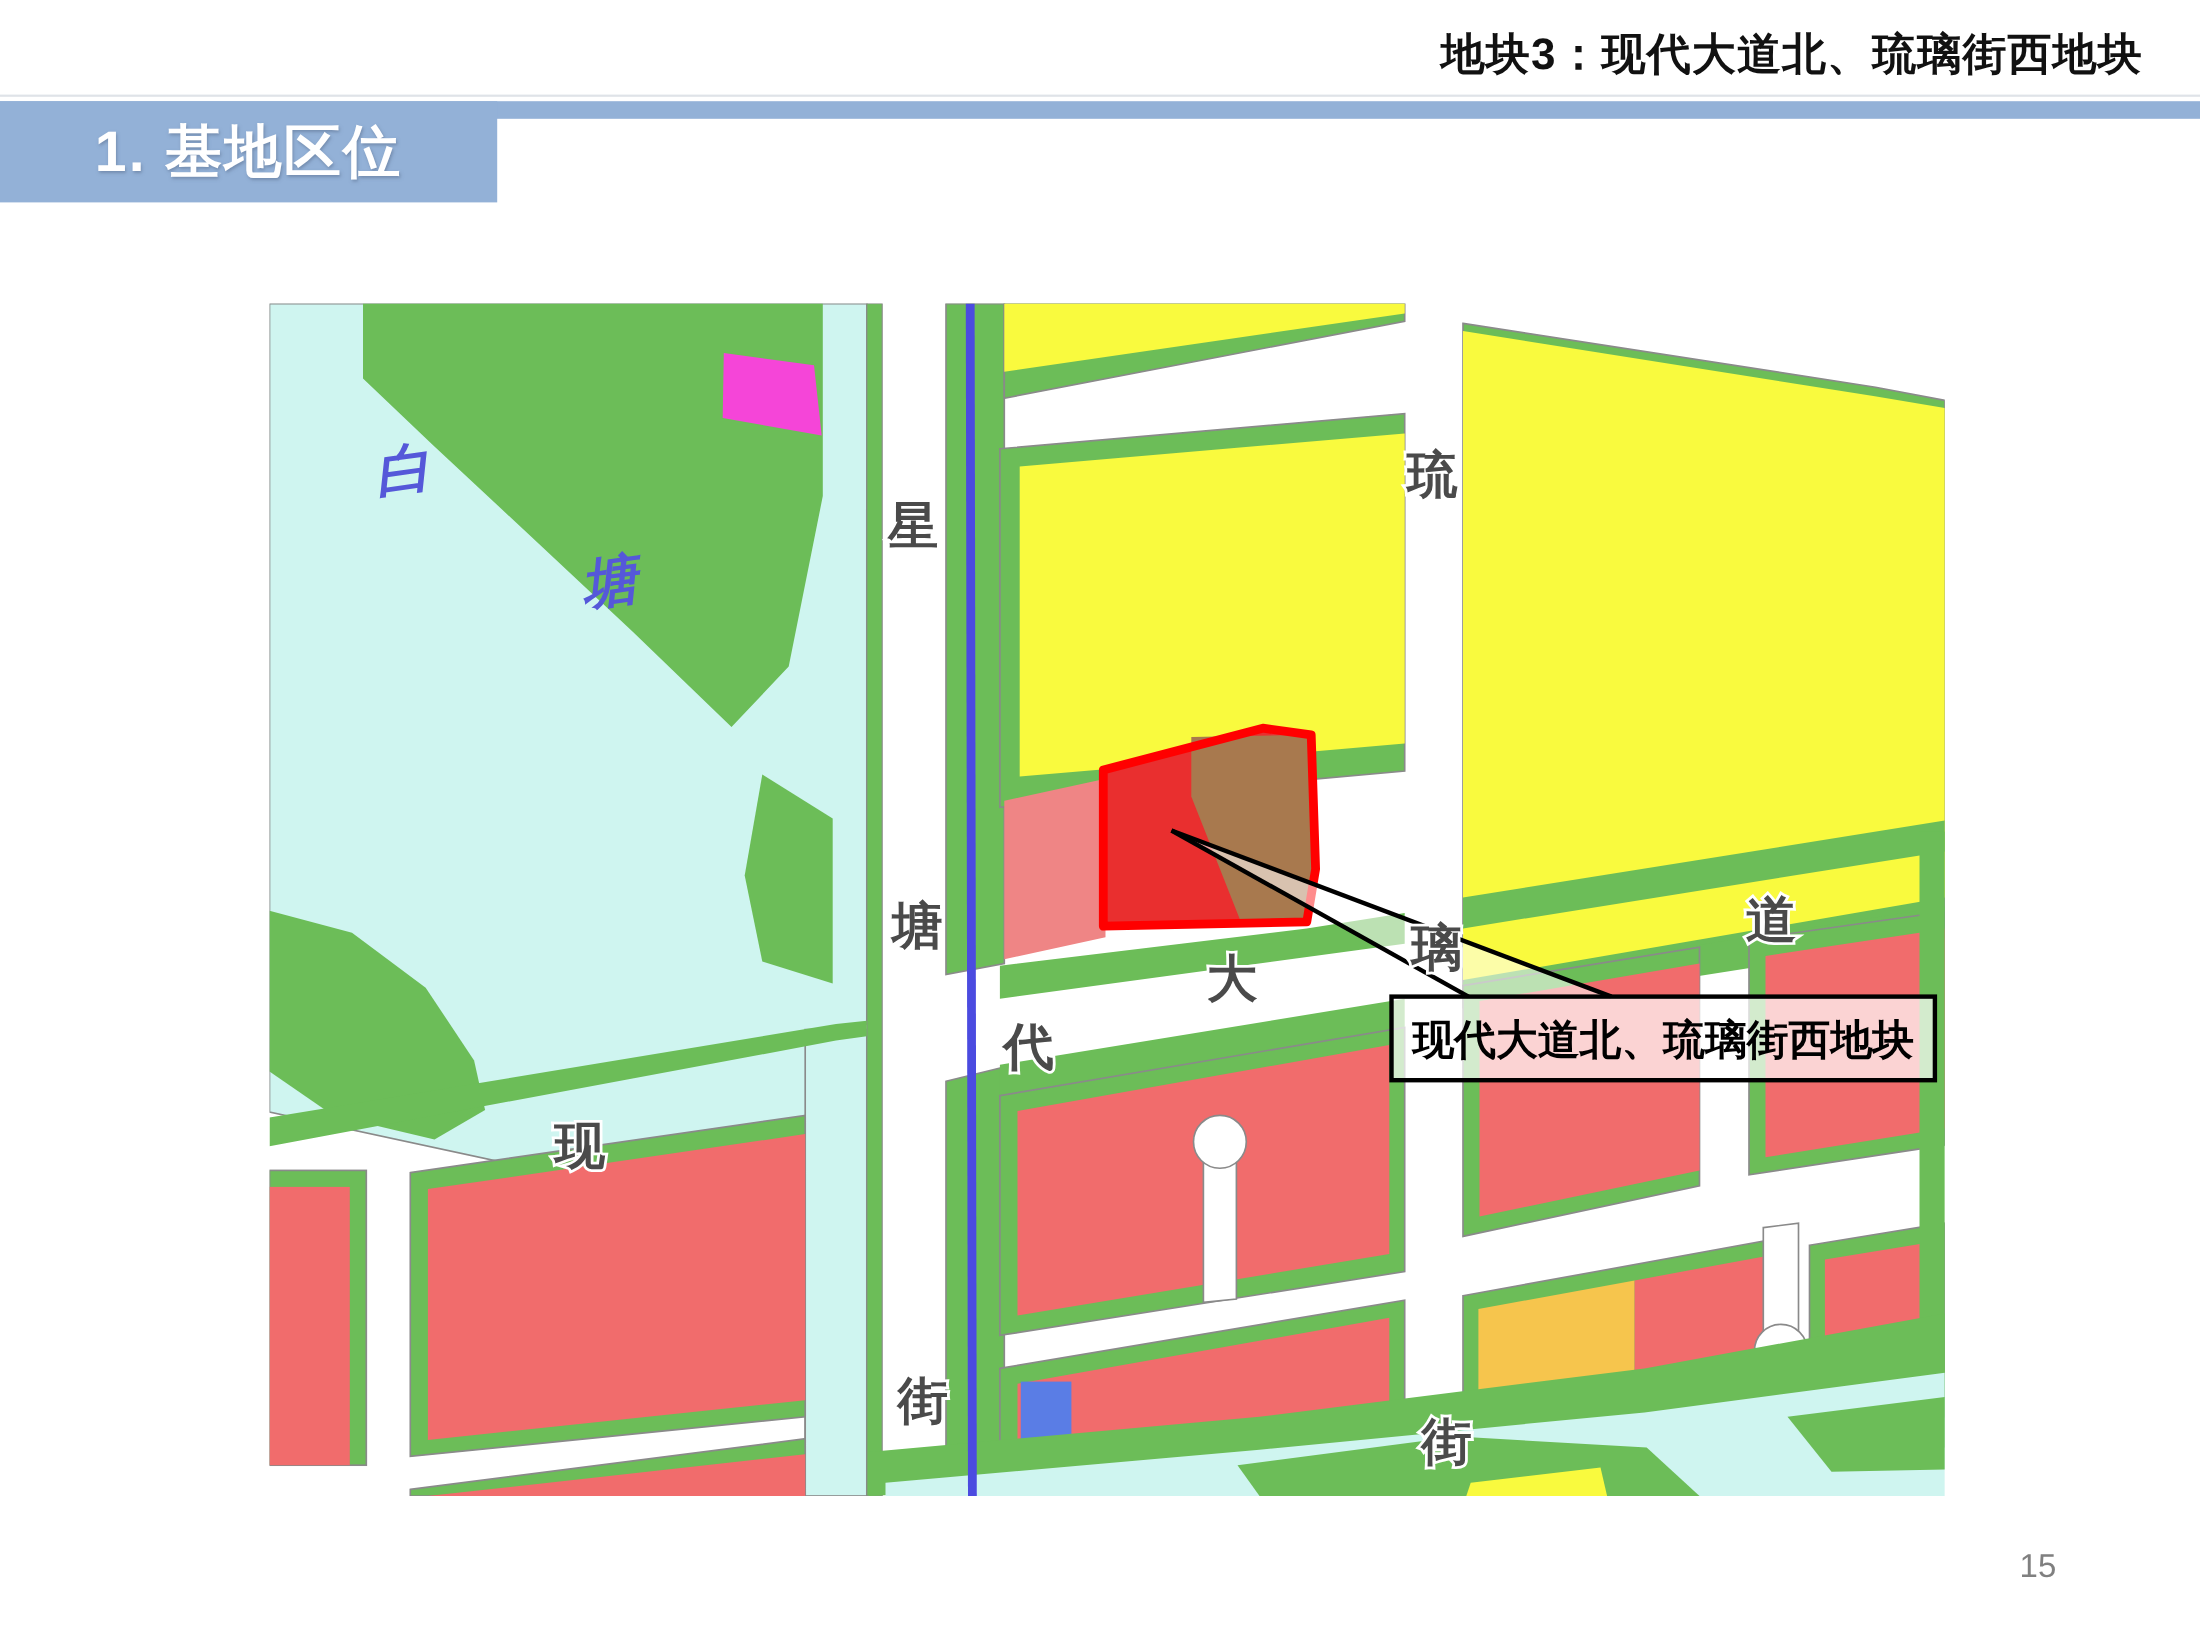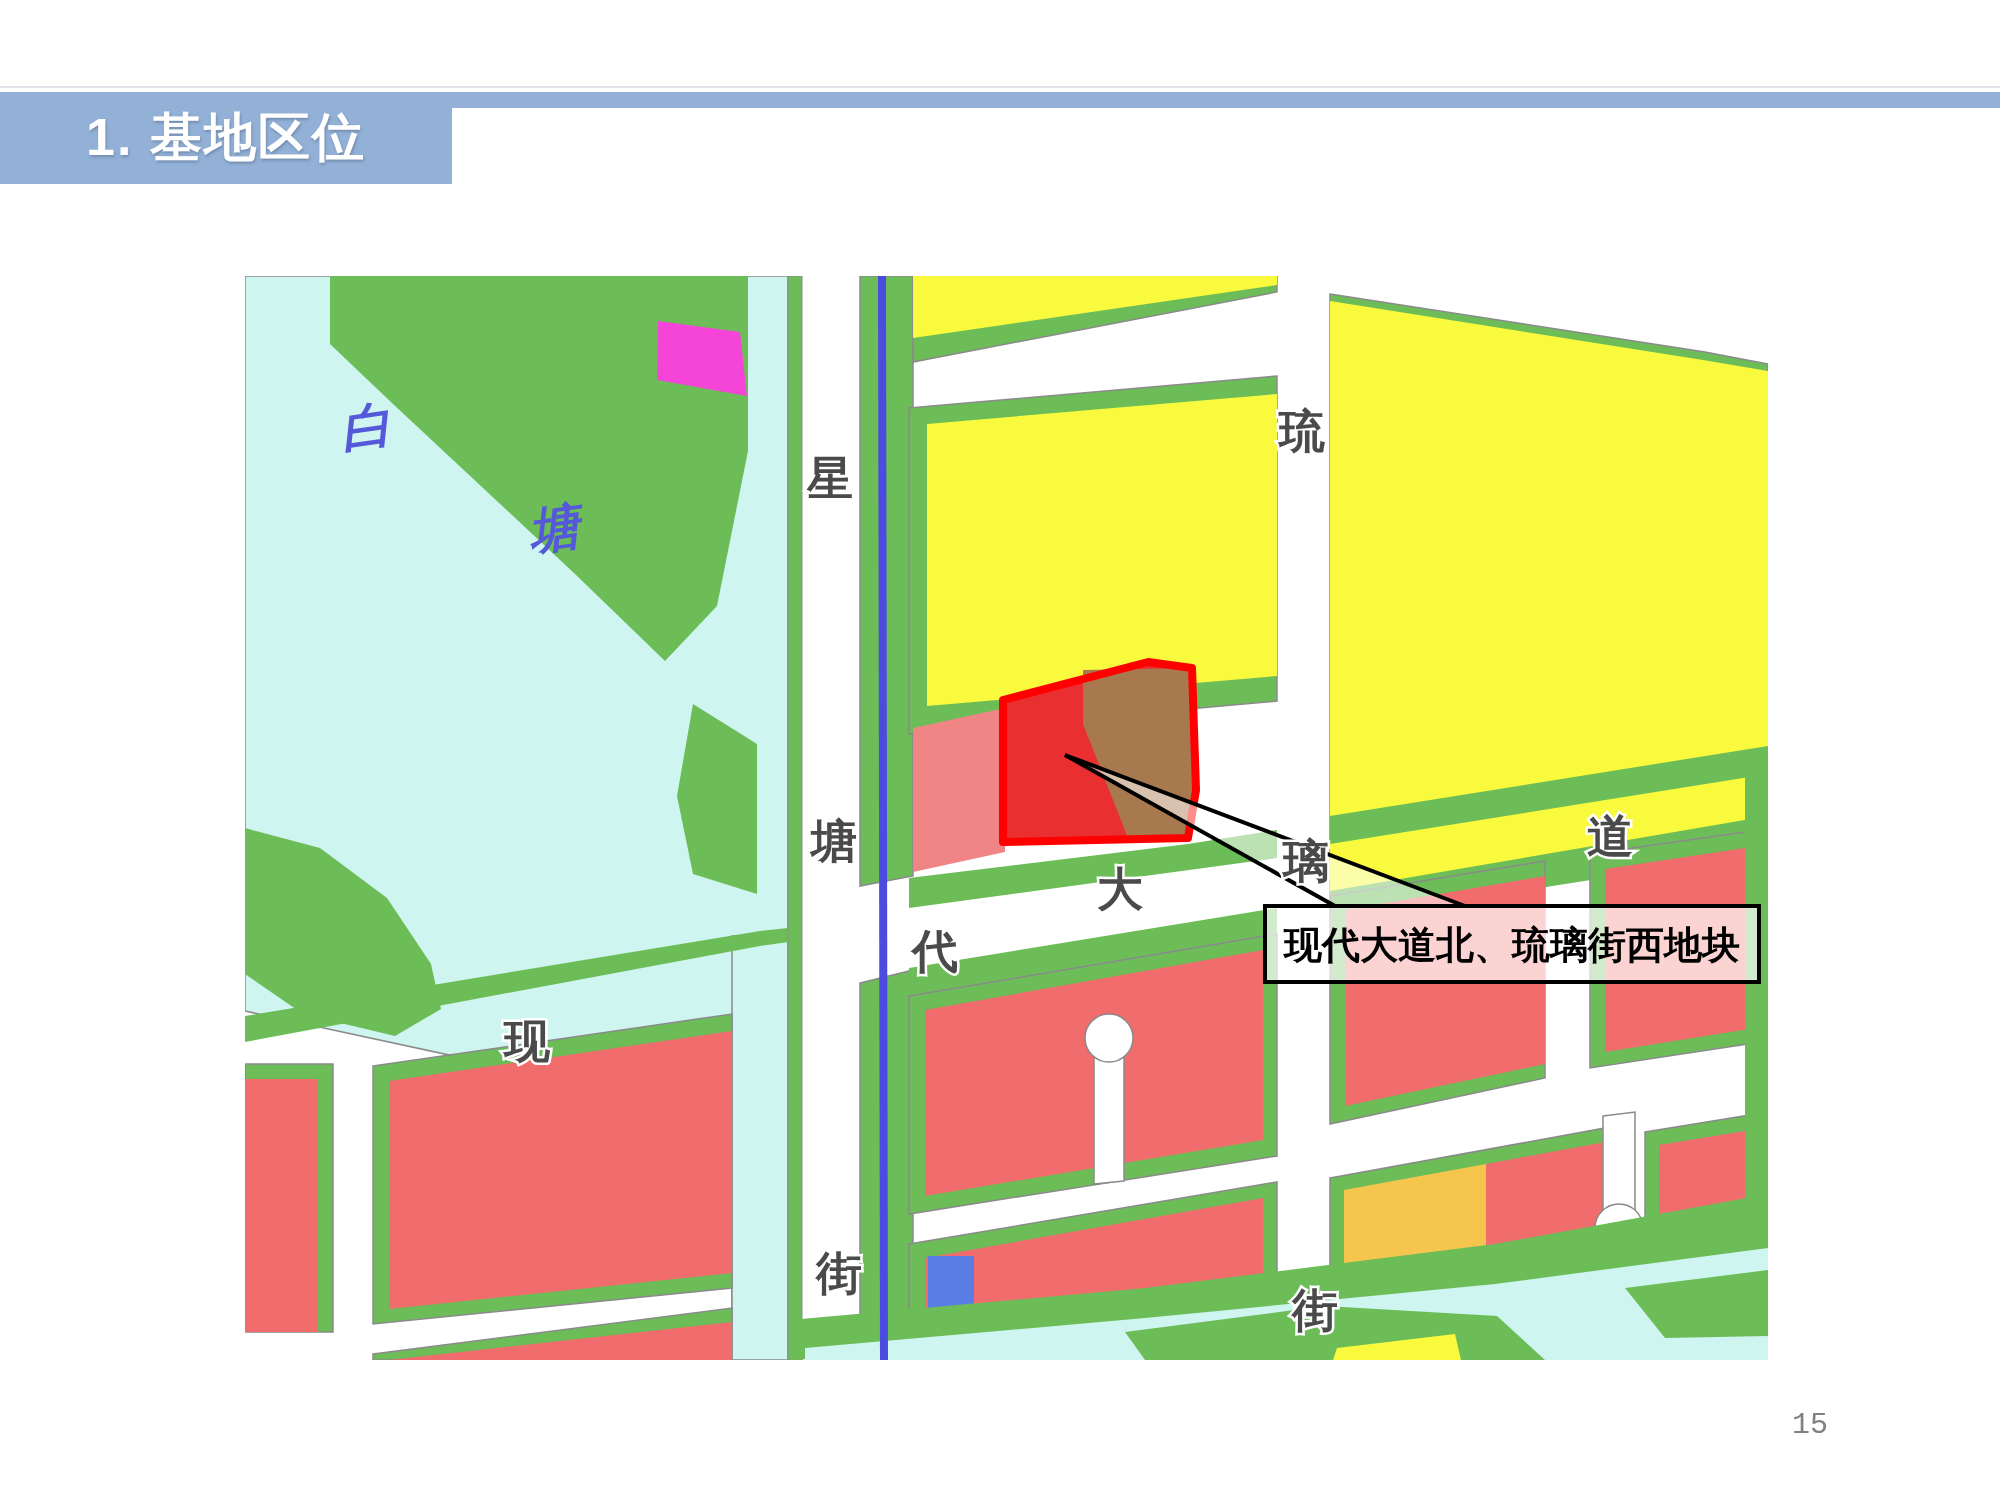--- a/index.html
+++ b/index.html
@@ -15,36 +15,37 @@
   .section-banner{position:absolute;top:92px;left:0;width:452px;height:92px;background:#93b1d7;
                   display:flex;align-items:center;justify-content:center;}
   .section-banner span{color:#ffffff;font-size:52px;font-weight:bold;letter-spacing:2px;
                        text-shadow:1px 2px 3px rgba(90,110,140,.55);}
 
   
   .map-wrap{position:absolute;left:245px;top:276px;width:1523px;height:1084px;background:#ffffff;}
   .map-wrap svg{display:block;width:100%;height:100%;}
 
   
-  .page-number{position:absolute;left:1792px;top:1408px;font-size:30px;color:#808080;font-family:Liberation Mono, monospace;}
+  .page-number{position:absolute;left:1836px;top:1408px;font-size:30px;color:#808080;}
 
   
   .street-label{font-family:"Liberation Sans",sans-serif;font-size:46px;font-weight:bold;
                 fill:#4a4a4a;stroke:#ffffff;stroke-width:5px;paint-order:stroke;
                 text-anchor:middle;}
   .lake-label{font-family:"Liberation Serif",serif;font-size:50px;font-style:italic;
               font-weight:bold;fill:#5558d9;text-anchor:middle;}
   .callout-text{font-family:"Liberation Sans",sans-serif;font-size:38px;font-weight:bold;
                 fill:#000000;text-anchor:middle;}
 </style>
 </head>
 <body>
 
 <div class="slide">
 
+  <div class="slide-title">地块3：现代大道北、琉璃街西地块</div>
   <div class="header-rule"></div>
   <div class="header-strip"></div>
   <div class="section-banner">
     <span>1. 基地区位</span>
   </div>
 
   <div class="map-wrap">
     <svg viewBox="0 0 1523 1084" xmlns="http://www.w3.org/2000/svg">
 
       <g>

